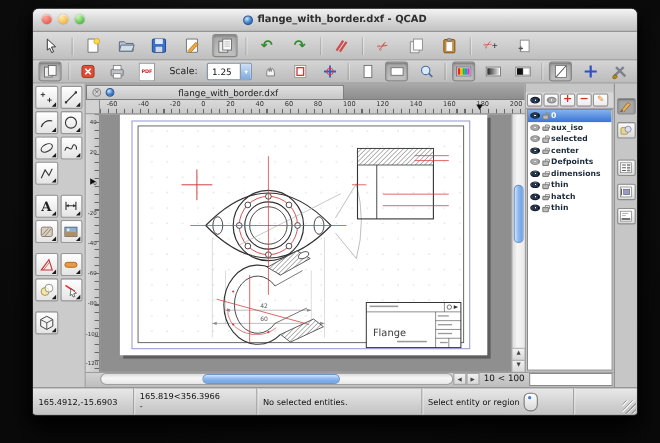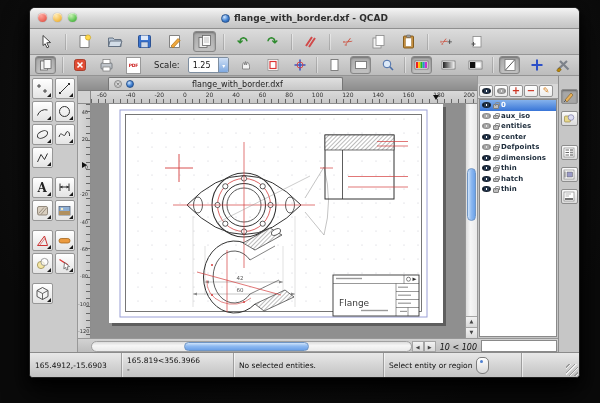--- a/index.html
+++ b/index.html
@@ -29,21 +29,21 @@
   .scissors{display:inline-block;transform:rotate(-30deg);font-size:12px;color:#c54;font-weight:normal;}
   .sep{width:1px;height:16px;background:rgba(0,0,0,.15);box-shadow:1px 0 0 rgba(255,255,255,.4);flex:0 0 1px;}
   .scale-label{font-size:8.5px;color:#222;margin:0 2px 0 4px;}
   .combo{display:flex;align-items:center;height:14px;border:1px solid #7e8ea0;border-radius:2px;overflow:hidden;background:#fff;}
   .combo .val{font-size:8px;padding:0 4px;width:28px;color:#111;}
   .combo .drop{width:11px;height:14px;background:linear-gradient(#cfe0f6,#7fa9e0);border-left:1px solid #7e8ea0;color:#fff;font-size:6px;display:flex;align-items:center;justify-content:center;}
   .pdfpage{width:13px;height:15px;background:#fff;border:1px solid #999;display:flex;align-items:center;justify-content:center;}
   .pdfpage span{font-size:4.5px;font-weight:bold;color:#c22;letter-spacing:-.2px;}
   
   .tabbar{height:14px;flex:0 0 14px;background:linear-gradient(#a9a9a9,#8d8d8d);display:flex;align-items:flex-end;border-bottom:1px solid #7d7d7d;}
-  .tab{height:13px;margin-left:30px;width:235px;background:linear-gradient(#e0e0e0,#c7c7c7);border:1px solid #767676;border-bottom:none;border-radius:2px 2px 0 0;display:flex;align-items:center;gap:4px;padding:0 5px;box-sizing:border-box;}
+  .tab{height:13px;width:235px;background:linear-gradient(#e0e0e0,#c7c7c7);border:1px solid #767676;border-bottom:none;border-radius:2px 2px 0 0;display:flex;align-items:center;gap:4px;padding:0 5px;box-sizing:border-box;}
   .tab .label{font-size:8px;color:#1d1d1d;flex:1;text-align:center;}
   .tclose{width:8px;height:8px;border-radius:50%;background:radial-gradient(#ececec,#b9b9b9);border:1px solid #8a8a8a;box-sizing:border-box;font-size:6px;line-height:6px;color:#555;text-align:center;}
   
   .body{flex:1;display:flex;min-height:0;}
   
   .palette{width:48px;flex:0 0 48px;background:#cbcbcb;border-right:1px solid #989898;padding:2px;box-sizing:border-box;}
   .prow{display:flex;gap:2px;margin-bottom:2px;}
   .prow.gap{margin-top:9px;}
   .ptool{width:21px;height:21px;background:linear-gradient(#fff,#e4e4e4);border:1px solid #979797;border-radius:2px;box-sizing:border-box;position:relative;display:flex;align-items:center;justify-content:center;}
   .ptool::after{content:"";position:absolute;right:1px;bottom:1px;width:0;height:0;border-left:4px solid transparent;border-bottom:4px solid #1b1b1b;}
@@ -64,21 +64,21 @@
   .leftruler .ticks{position:absolute;top:0;bottom:0;right:0;width:4px;background:repeating-linear-gradient(#666 0 1px,transparent 1px 7.2px);}
   .lmark{position:absolute;top:58px;right:0;width:0;height:0;border:3px solid transparent;border-left:5px solid #101010;}
   .canvas{flex:1;background:#8f8f8f;position:relative;overflow:hidden;min-width:0;}
   .paper{position:absolute;left:18px;top:0;width:334px;height:219px;background:#fff;box-shadow:3px 3px 0 rgba(45,45,45,.5);}
   .paper svg{display:block;width:334px;height:219px;}
   
   .vscroll{width:12px;flex:0 0 12px;background:#ececec;border-left:1px solid #979797;display:flex;flex-direction:column;box-sizing:border-box;}
   .vtrack{flex:1;position:relative;background:linear-gradient(90deg,#dcdcdc,#f6f6f6 40%,#e9e9e9);}
   .vthumb{position:absolute;left:1px;right:1px;top:30%;height:25%;border-radius:5px;border:1px solid #6f95c4;background:linear-gradient(90deg,#cfe4fb,#8fbaf1 45%,#6ba1e8);box-sizing:border-box;}
   .varrow{height:10px;flex:0 0 10px;background:linear-gradient(#f2f2f2,#d8d8d8);border-top:1px solid #a5a5a5;font-size:5px;color:#444;text-align:center;line-height:9px;}
-  .bottombar{height:14px;flex:0 0 14px;background:linear-gradient(#d2d2d2,#bdbdbd);border-top:1px solid #979797;display:flex;align-items:flex-end;box-sizing:border-box;font-style:italic;}
+  .bottombar{height:14px;flex:0 0 14px;background:linear-gradient(#d2d2d2,#bdbdbd);border-top:1px solid #979797;display:flex;align-items:flex-start;box-sizing:border-box;}
   .htrack{flex:1;height:11px;margin-left:13px;position:relative;background:linear-gradient(#dcdcdc,#f6f6f6 40%,#e9e9e9);border:1px solid #a0a0a0;border-radius:6px;box-sizing:border-box;}
   .hthumb{position:absolute;top:0;bottom:0;left:29%;width:39%;border-radius:5px;border:1px solid #6f95c4;background:linear-gradient(#cfe4fb,#8fbaf1 45%,#6ba1e8);box-sizing:border-box;}
   .harrow{width:12px;height:11px;flex:0 0 12px;background:linear-gradient(#f2f2f2,#d8d8d8);border:1px solid #a5a5a5;font-size:5px;color:#444;display:flex;align-items:center;justify-content:center;box-sizing:border-box;}
   .zoomlabel{font-size:8px;color:#111;padding:0 4px;white-space:nowrap;}
   .cmdbox{width:76px;height:12px;flex:0 0 76px;background:#fff;border:1px solid #8a8a8a;margin-right:1px;box-sizing:border-box;}
   
   .rightpanel{width:81px;flex:0 0 81px;background:#c6c6c6;border-left:1px solid #989898;display:flex;flex-direction:column;padding-top:8px;box-sizing:border-box;}
   .panelhead{height:13px;flex:0 0 13px;background:linear-gradient(#dedede,#b6b6b6);border-top:1px solid #a6a6a6;border-bottom:1px solid #8f8f8f;display:flex;align-items:center;gap:2px;padding:0 2px;}
   .pcirc{width:7px;height:7px;border-radius:50%;background:radial-gradient(#f0f0f0,#b5b5b5);border:1px solid #808080;box-sizing:border-box;font-size:5px;line-height:5px;color:#555;text-align:center;}
   .panelhead .ptitle{flex:1;text-align:center;font-size:7px;font-weight:bold;color:#222;}
@@ -609,21 +609,21 @@
                   <span class="lname">0</span>
                 </div>
                 <div class="lrow">
                   <span class="eye off"></span>
                   <span class="lock"></span>
                   <span class="lname">aux_iso</span>
                 </div>
                 <div class="lrow">
                   <span class="eye off"></span>
                   <span class="lock"></span>
-                  <span class="lname">entities</span>
+                  <span class="lname">selected</span>
                 </div>
                 <div class="lrow">
                   <span class="eye"></span>
                   <span class="lock"></span>
                   <span class="lname">center</span>
                 </div>
                 <div class="lrow">
                   <span class="eye off"></span>
                   <span class="lock"></span>
                   <span class="lname">Defpoints</span>

